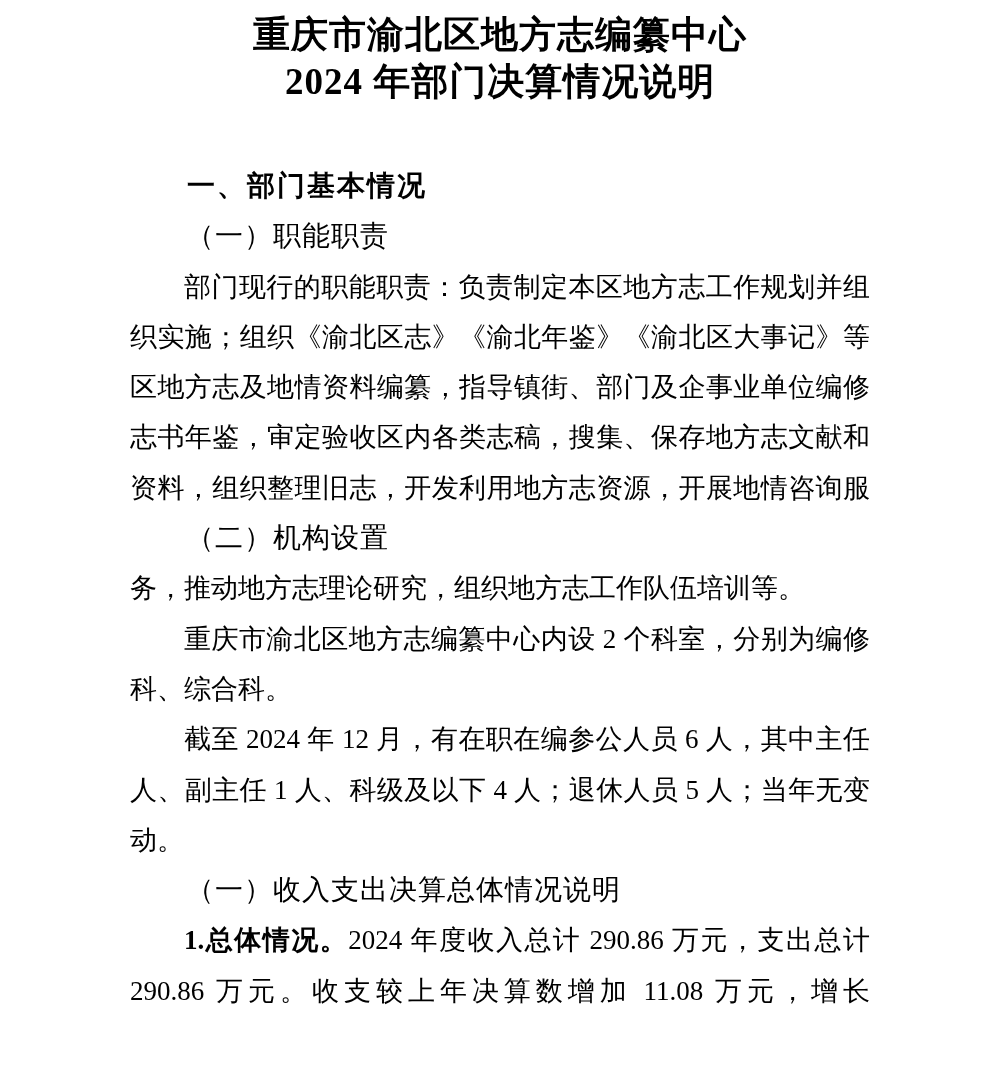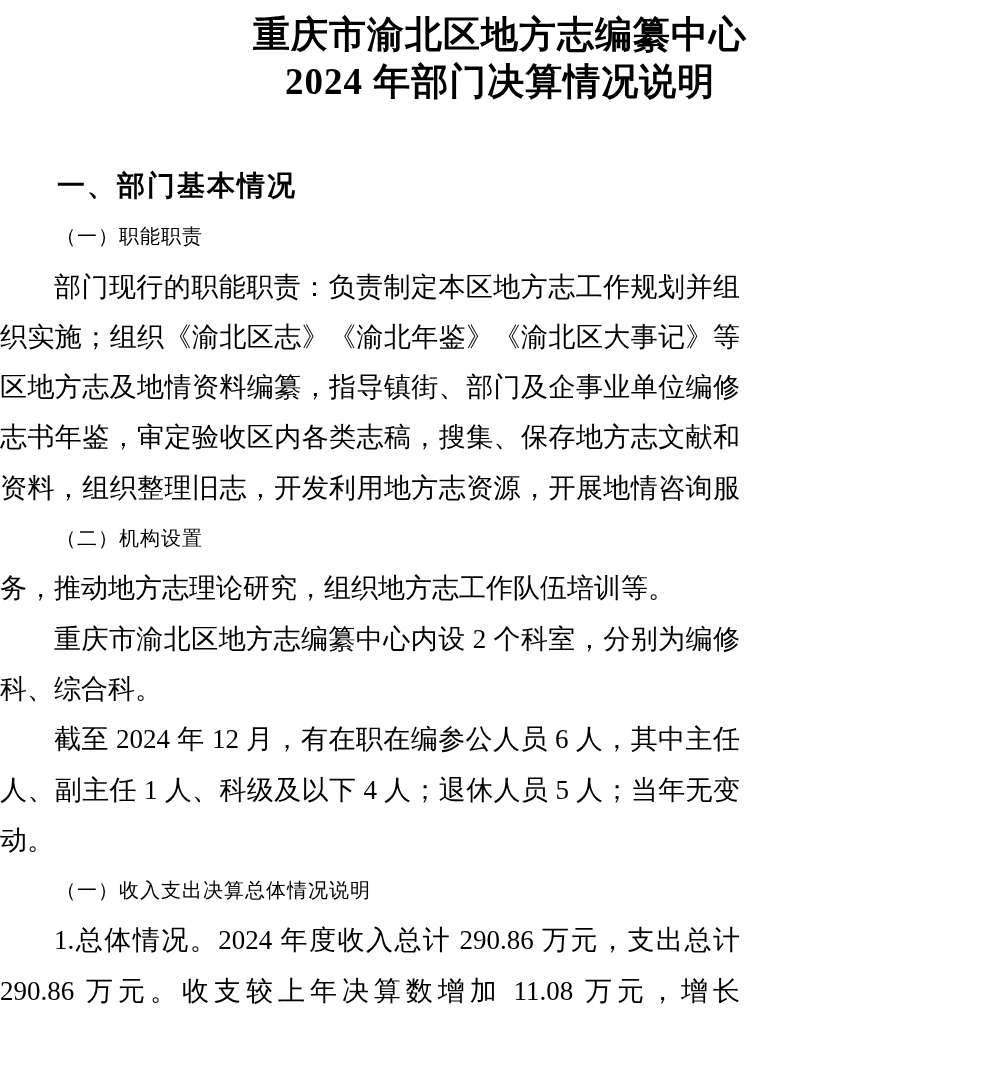--- a/index.html
+++ b/index.html
@@ -20,20 +20,21 @@
     padding-top: 11px;
     text-align: center;
     font-weight: bold;
     font-size: 37px;
     line-height: 47px;
     font-family: "Liberation Serif", serif;
     letter-spacing: 1px;
   }
   .content {
     margin-top: 56px;
+    margin-left: 130px;
     width: 740px;
   }
   .line {
     height: 50.3px;
     line-height: 50.3px;
     font-size: 27px;
     overflow: hidden;
     white-space: nowrap;
   }
   .just {
@@ -45,26 +46,26 @@
     padding-left: 54px;
   }
   .h1 {
     font-family: "Liberation Sans", sans-serif;
     font-weight: bold;
     font-size: 28px;
     padding-left: 57px;
     letter-spacing: 2px;
   }
   .h2 {
-    font-size: 20px;
+    font-size: 28px;
     padding-left: 56px;
     letter-spacing: 1px;
   }
   .lead-bold {
-    font-weight: normal;
+    font-weight: bold;
   }
 </style>
 </head>
 <body>
 
 <div class="page">
 
   <div class="title-block">
     <div>重庆市渝北区地方志编纂中心</div>
     <div>2024 年部门决算情况说明</div>

